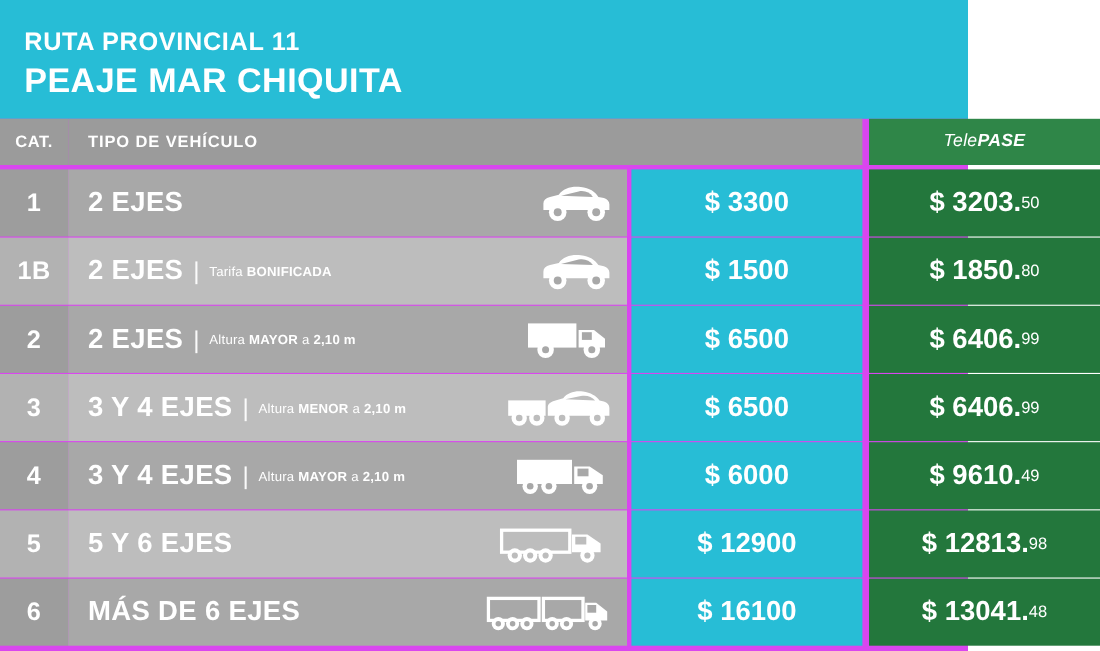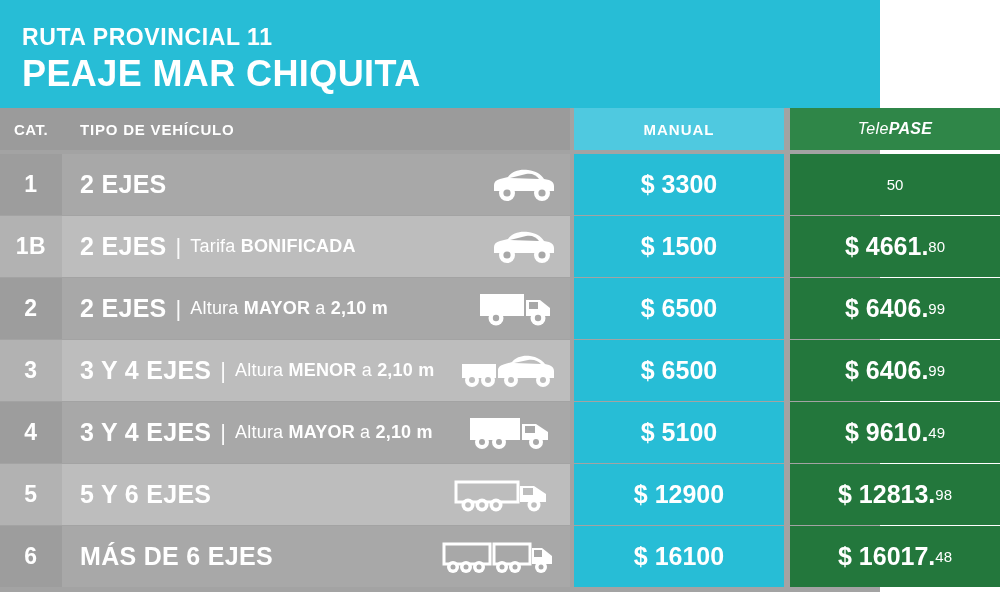--- a/index.html
+++ b/index.html
@@ -2,37 +2,37 @@
 <html><head>
 <meta charset="utf-8">
 <style>
   * { box-sizing: border-box; margin: 0; padding: 0; }
   html, body {
     width: 1000px; height: 592px;
     font-family: "Liberation Sans", sans-serif;
     background: #ffffff;
     overflow: hidden;
   }
-  .sheet { width: 880px; height: 592px; position: relative; background: #a3a3a3; }
+  .sheet { width: 880px; height: 592px; position: relative; background: #d946ef; }
 
   
   .header {
     background: #27bdd6;
     height: 108px;
     padding: 22px 0 0 22px;
     color: #ffffff;
   }
   .header .line1 {
     font-size: 23px;
     font-weight: bold;
     letter-spacing: 0.6px;
     line-height: 30px;
   }
   .header .line2 {
-    font-size: 36px;
+    font-size: 31px;
     font-weight: bold;
     letter-spacing: 0.4px;
     line-height: 40px;
     margin-top: 2px;
   }
 
   
   .table { width: 1000px; }
   .row {
     display: flex;
@@ -92,21 +92,21 @@
   }
   .d-sep {
     display: inline-block;
     margin: 0 9px;
     font-size: 22px;
     font-weight: normal;
     color: #ffffff;
     opacity: 0.95;
   }
   .d-sub {
-    font-size: 18px;
+    font-size: 12px;
     font-weight: normal;
     letter-spacing: 0.2px;
     white-space: nowrap;
   }
   .d-sub b { font-weight: bold; }
 
   
   .cents { font-size: 15px; vertical-align: super; font-weight: normal; }
 
   
@@ -129,21 +129,20 @@
   <div class="header">
     <div class="line1">RUTA PROVINCIAL 11</div>
     <div class="line2">PEAJE MAR CHIQUITA</div>
   </div>
 
   <div class="table">
 
     <div class="row head">
       <div class="c-cat">CAT.</div>
       <div class="c-desc">TIPO DE VEHÍCULO</div>
-      <div class="c-manual">MANUAL</div>
       <div class="c-tele">
         <span class="tele-pre">Tele</span>
           <span class="tele-post">PASE</span>
       </div>
     </div>
 
     <div id="rows-container">
         <div class="row shade-dark">
           <div class="c-cat">1</div>
           <div class="c-desc">
@@ -154,20 +153,21 @@
       <path d="M24 13 L40 9 C46 8 50 10 53 14 Z" fill="#a8a8a8"></path>
       <circle cx="21" cy="28" r="8" fill="#fff"></circle>
                 <circle cx="21" cy="28" r="3.6" fill="#a8a8a8"></circle>
       <circle cx="56" cy="28" r="8" fill="#fff"></circle>
                 <circle cx="56" cy="28" r="3.6" fill="#a8a8a8"></circle>
     </svg>
             </span>
           </div>
           <div class="c-manual">$ 3300</div>
           <div class="c-tele">
+            <span>$ 3203.</span>
             <span class="cents">50</span>
           </div>
         </div>
         <div class="row shade-light">
           <div class="c-cat">1B</div>
           <div class="c-desc">
             <span class="d-main">2 EJES</span>
             <span class="d-sep">|</span>
             <span class="d-sub">Tarifa <b>BONIFICADA</b></span>
             <span class="veh">
@@ -176,21 +176,21 @@
       <path d="M24 13 L40 9 C46 8 50 10 53 14 Z" fill="#a8a8a8"></path>
       <circle cx="21" cy="28" r="8" fill="#fff"></circle>
                 <circle cx="21" cy="28" r="3.6" fill="#a8a8a8"></circle>
       <circle cx="56" cy="28" r="8" fill="#fff"></circle>
                 <circle cx="56" cy="28" r="3.6" fill="#a8a8a8"></circle>
     </svg>
             </span>
           </div>
           <div class="c-manual">$ 1500</div>
           <div class="c-tele">
-            <span>$ 4661.</span>
+            <span>$ 1850.</span>
             <span class="cents">80</span>
           </div>
         </div>
         <div class="row shade-dark">
           <div class="c-cat">2</div>
           <div class="c-desc">
             <span class="d-main">2 EJES</span>
             <span class="d-sep">|</span>
             <span class="d-sub">Altura <b>MAYOR</b> a <b>2,10 m</b></span>
             <span class="veh">
@@ -252,21 +252,21 @@
       <rect x="59" y="14" width="10" height="7" fill="#a8a8a8"></rect>
       <circle cx="16" cy="30" r="7" fill="#fff"></circle>
                 <circle cx="16" cy="30" r="3" fill="#a8a8a8"></circle>
       <circle cx="33" cy="30" r="7" fill="#fff"></circle>
                 <circle cx="33" cy="30" r="3" fill="#a8a8a8"></circle>
       <circle cx="70" cy="30" r="7" fill="#fff"></circle>
                 <circle cx="70" cy="30" r="3" fill="#a8a8a8"></circle>
     </svg>
             </span>
           </div>
-          <div class="c-manual">$ 5100</div>
+          <div class="c-manual">$ 6000</div>
           <div class="c-tele">
             <span>$ 9610.</span>
             <span class="cents">49</span>
           </div>
         </div>
         <div class="row shade-light">
           <div class="c-cat">5</div>
           <div class="c-desc">
             <span class="d-main">5 Y 6 EJES</span>
             <span class="veh">
@@ -311,20 +311,20 @@
                 <circle cx="60" cy="31" r="2.5" fill="#a8a8a8"></circle>
       <circle cx="73" cy="31" r="6" fill="#fff"></circle>
                 <circle cx="73" cy="31" r="2.5" fill="#a8a8a8"></circle>
       <circle cx="99" cy="31" r="6" fill="#fff"></circle>
                 <circle cx="99" cy="31" r="2.5" fill="#a8a8a8"></circle>
     </svg>
             </span>
           </div>
           <div class="c-manual">$ 16100</div>
           <div class="c-tele">
-            <span>$ 16017.</span>
+            <span>$ 13041.</span>
             <span class="cents">48</span>
           </div>
         </div>
       </div>
 
   </div>
 </div>
 
 </body></html>

